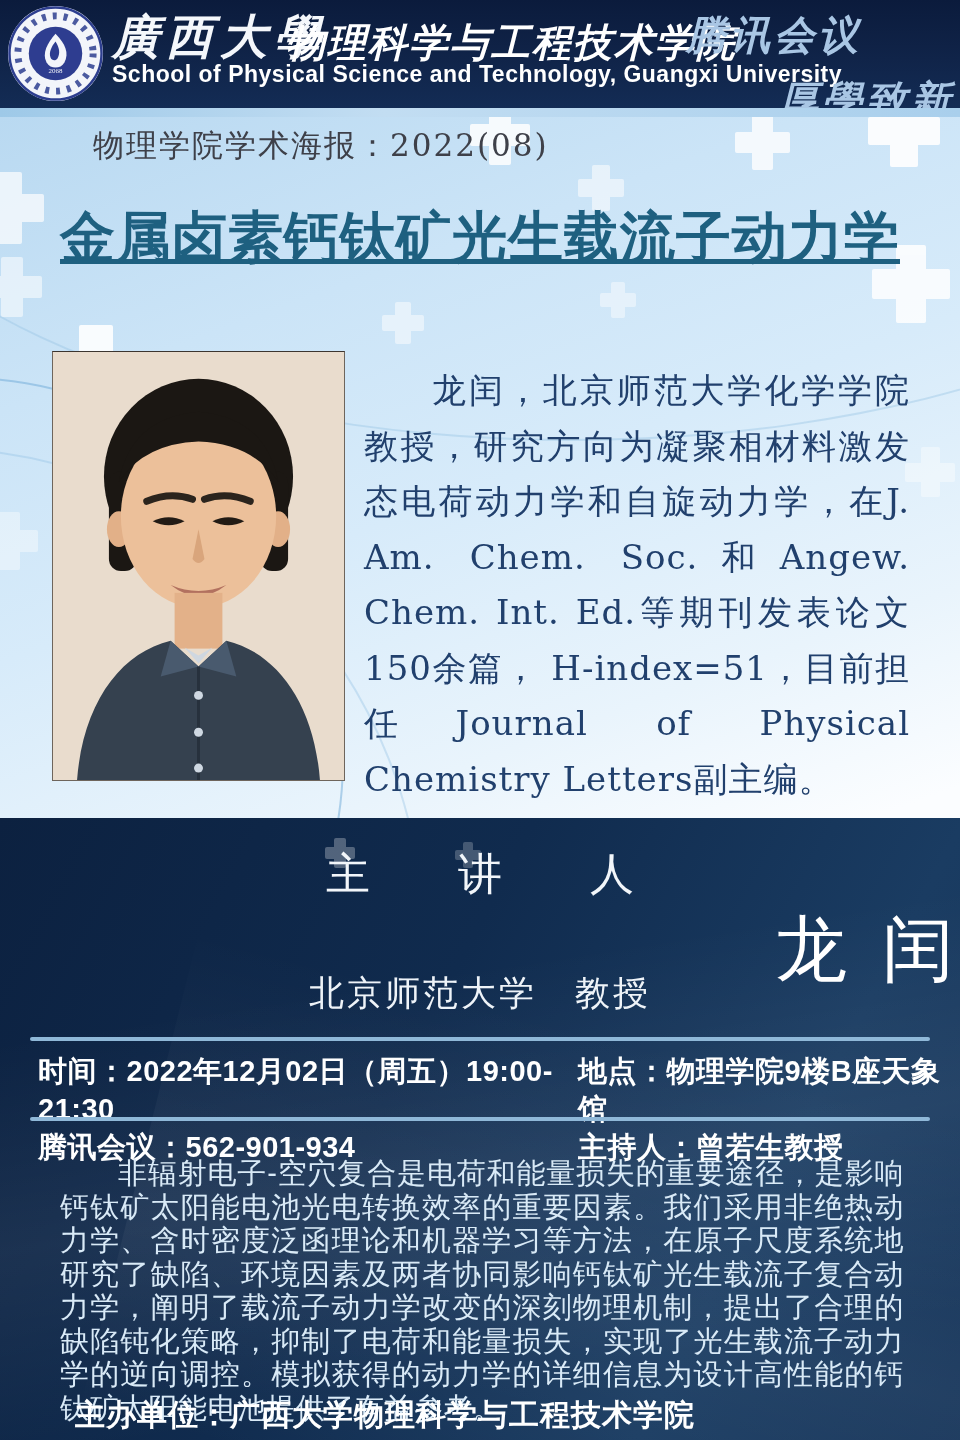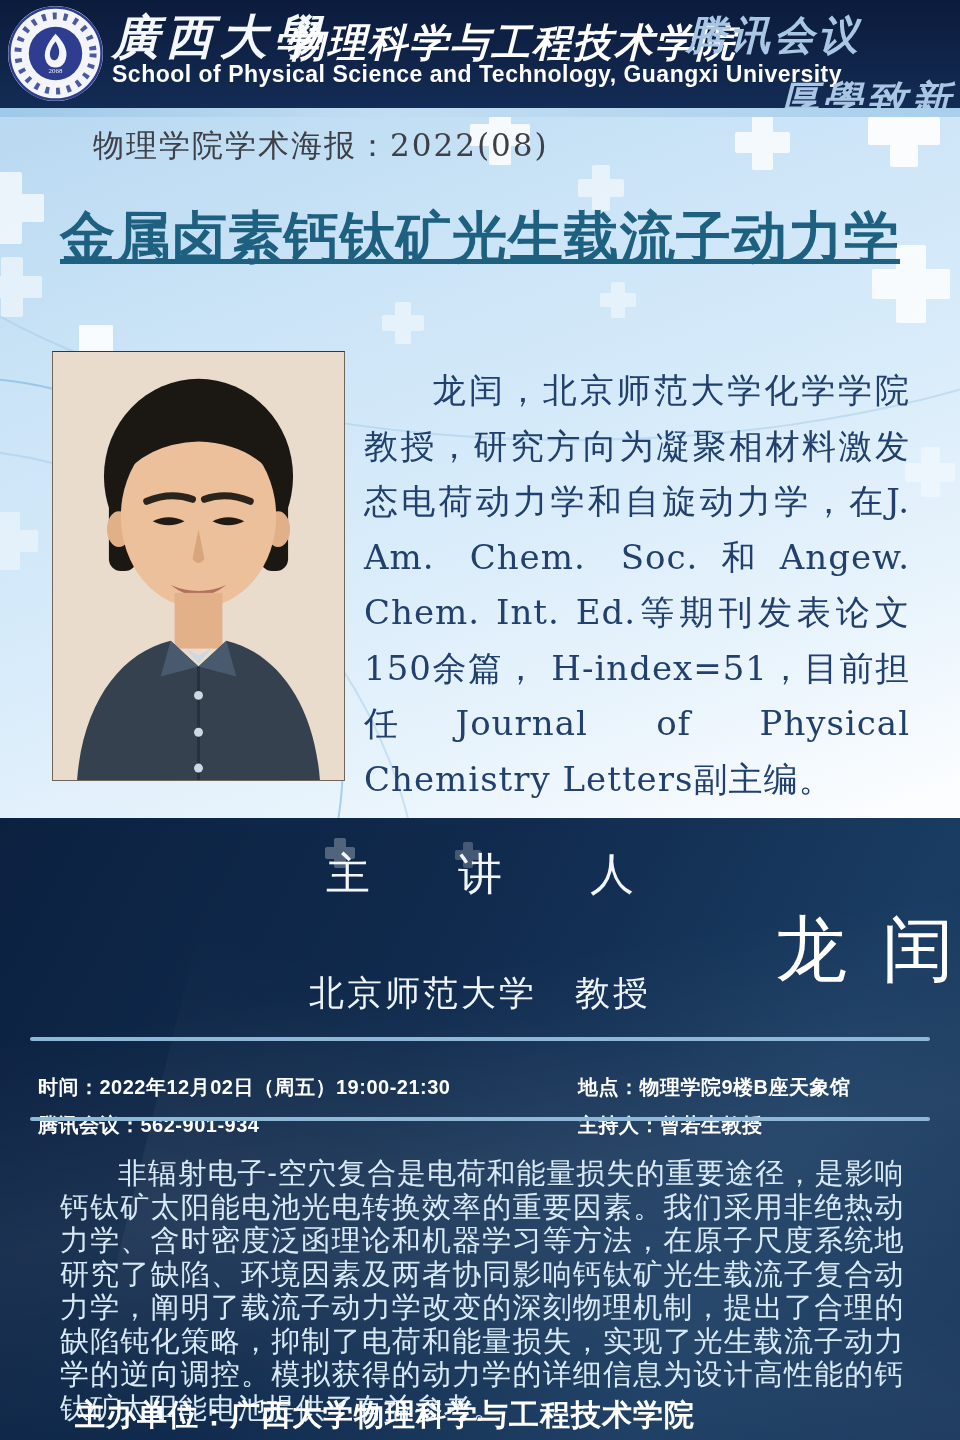--- a/index.html
+++ b/index.html
@@ -54,22 +54,22 @@
           background:linear-gradient(180deg,rgba(255,255,255,0) 0%,rgba(255,255,255,.05) 55%,rgba(255,255,255,0) 100%);}
   .heading{position:absolute;left:0;right:0;top:27px;text-align:center;color:#f2f6fa;
           font:400 44px "DejaVu Serif","Liberation Serif",serif;}
   .name{position:absolute;left:0;right:0;top:84px;text-align:right;color:#ffffff;
           font:400 72px "DejaVu Serif","Liberation Serif",serif;letter-spacing:6px;}
   .affil{position:absolute;left:0;right:0;top:152px;text-align:center;color:#eef3f8;
           font:400 35px "DejaVu Serif","Liberation Serif",serif;letter-spacing:3px;}
   .divider{position:absolute;left:30px;right:30px;height:4px;background:#8fb8d8;border-radius:2px;}
   .divider.d1{top:219px;}
   .divider.d2{top:299px;}
-  .details{position:absolute;left:38px;right:10px;top:250px;display:flex;color:#ffffff;
-          font-weight:700;font-size:20px;line-height:38px;letter-spacing:.5px;}
+  .details{position:absolute;left:38px;right:10px;top:234px;display:flex;color:#ffffff;
+          font-weight:700;font-size:29px;line-height:38px;letter-spacing:.5px;}
   .details .col-left{width:540px;flex:none;}
   .details .col-right{flex:1;}
   .abstract{position:absolute;left:60px;right:56px;top:339px;margin:0;color:#d9eaf7;
           font-size:29px;line-height:33.5px;text-indent:2em;text-align:justify;
           font-weight:500;letter-spacing:.5px;}
   .organizer{position:absolute;left:75px;top:577px;color:#ffffff;
           font-weight:700;font-size:30px;letter-spacing:1px;font-family:Liberation Serif, serif;}
 </style>
 </head>
 <body>

